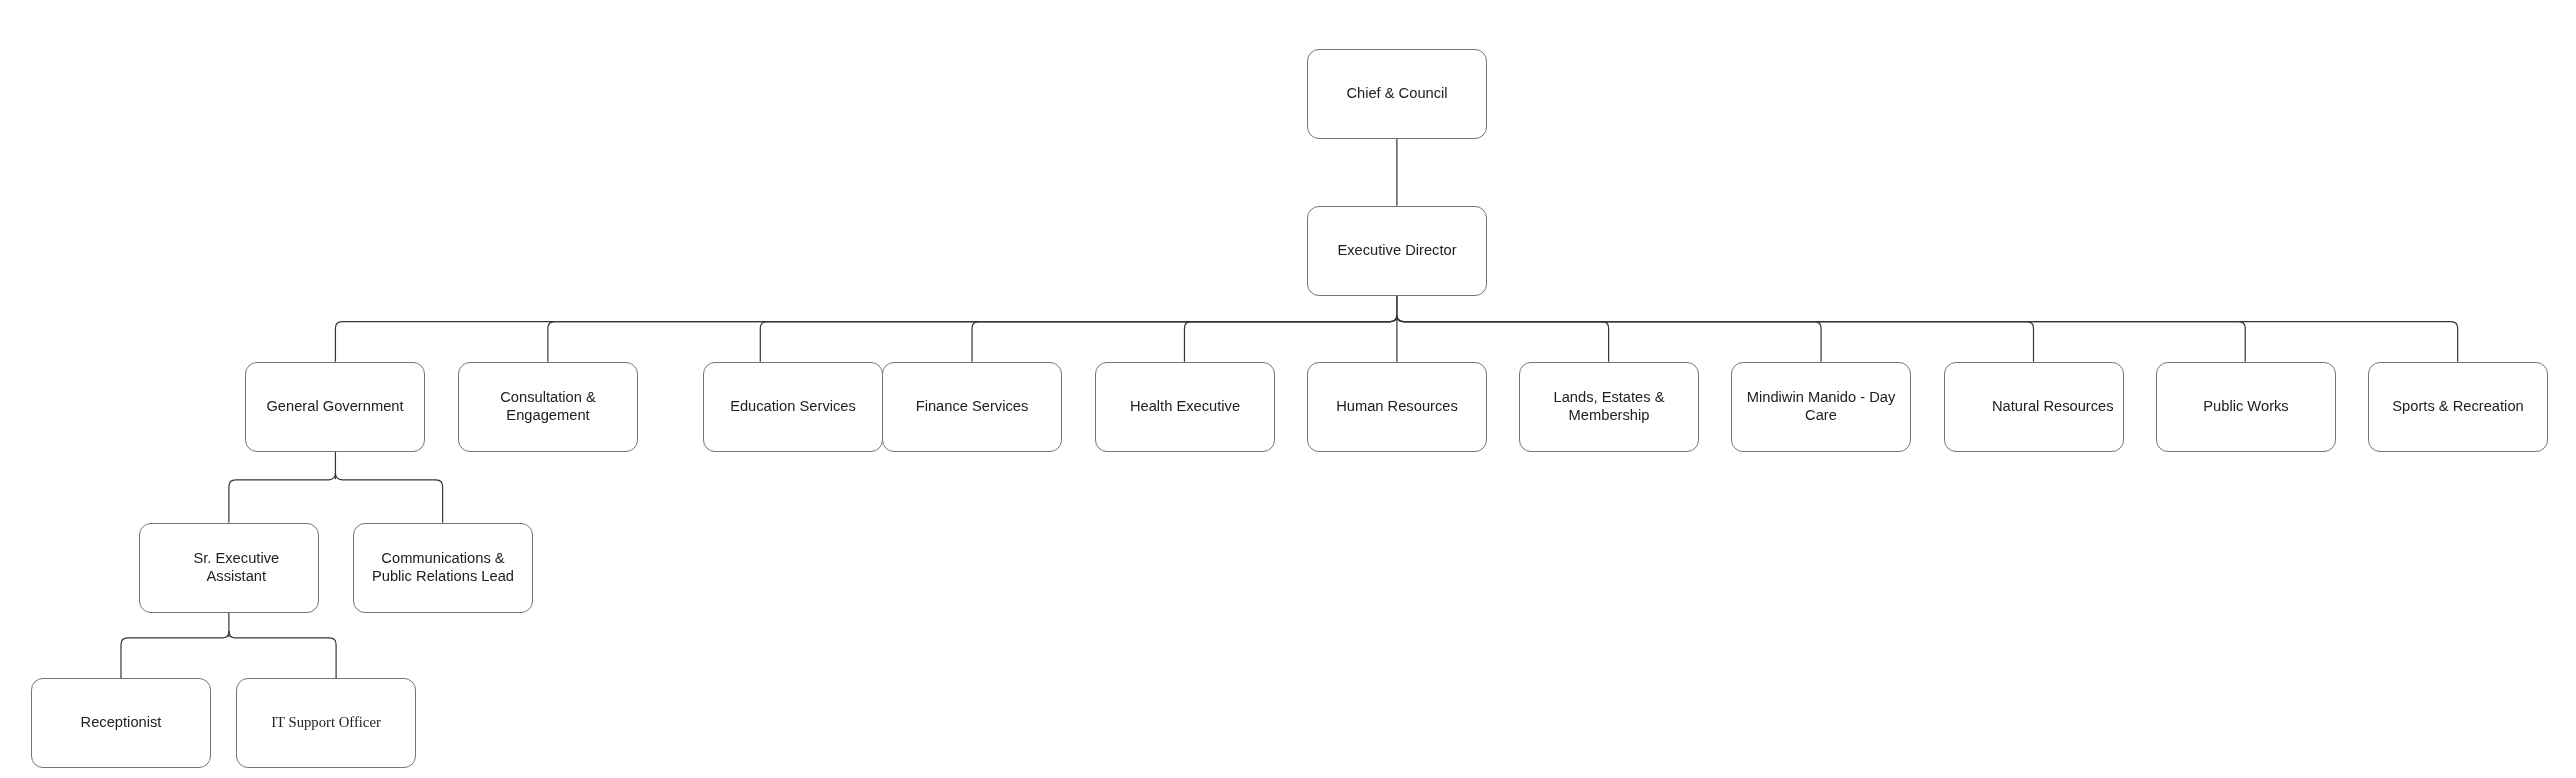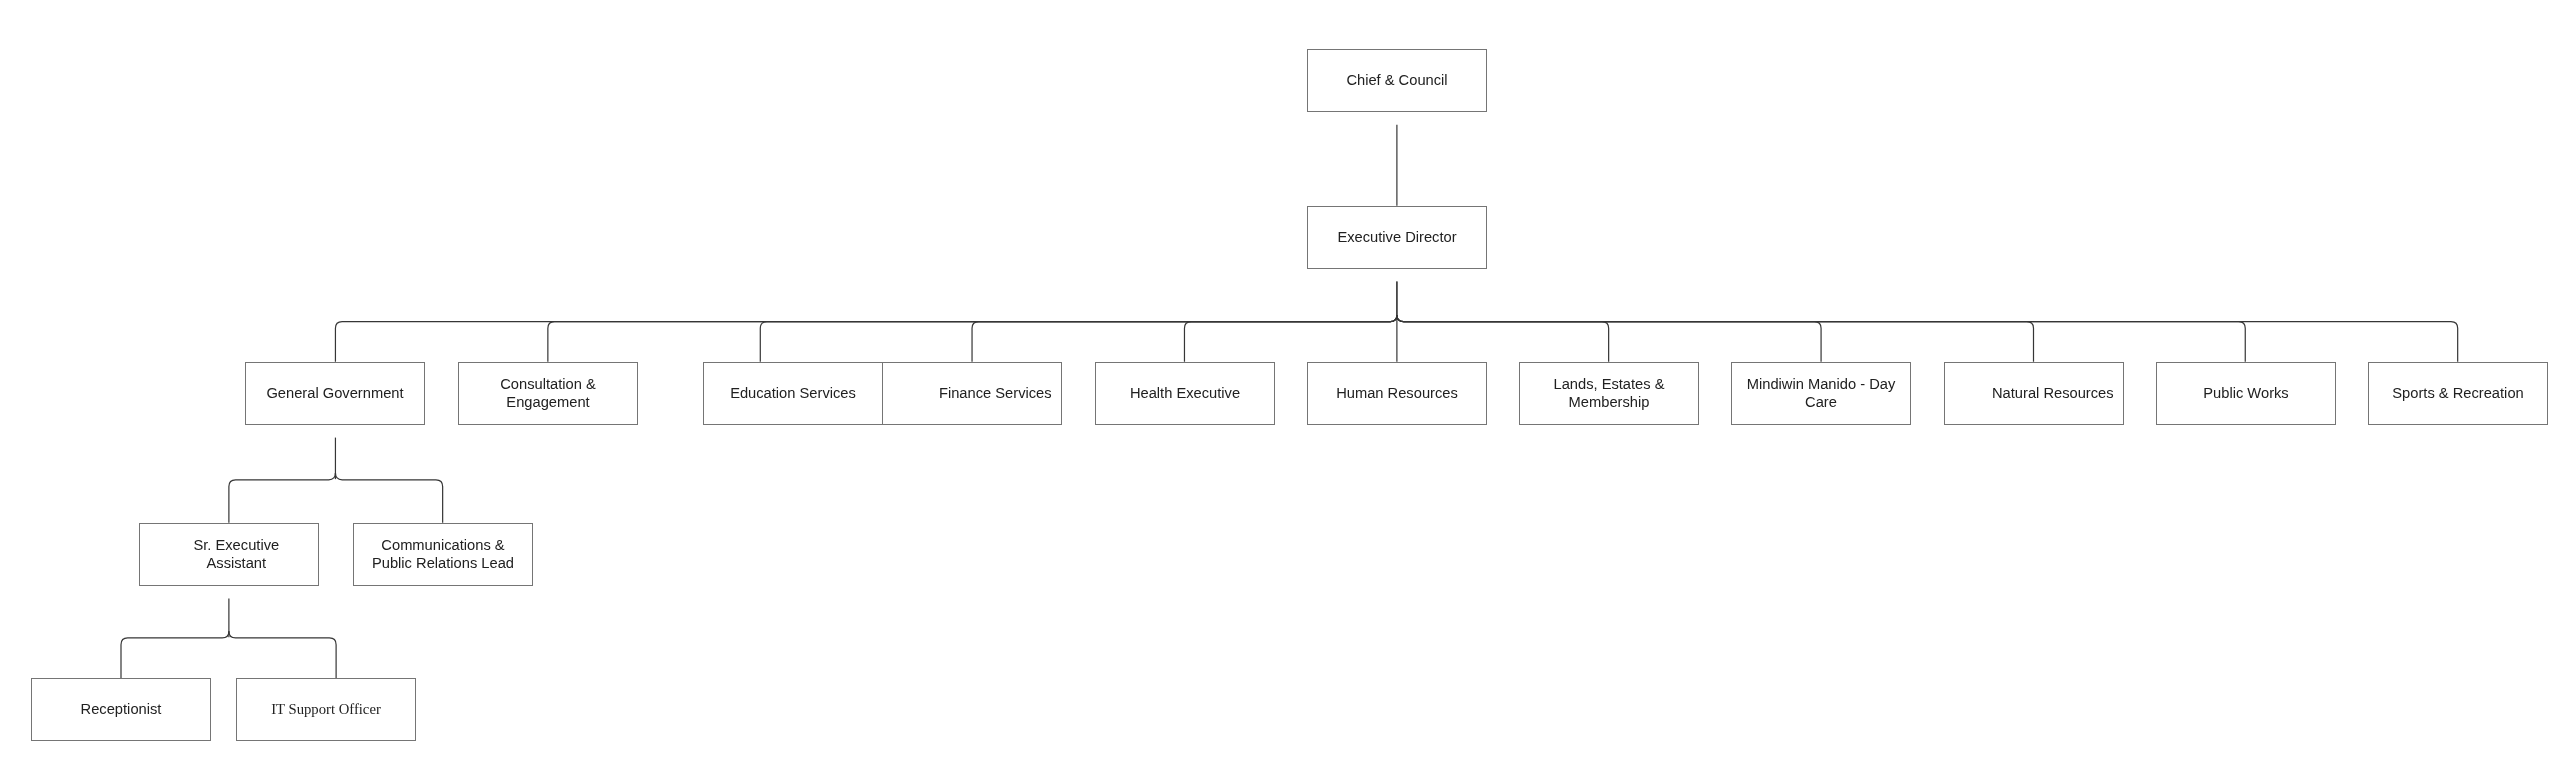--- a/index.html
+++ b/index.html
@@ -22,25 +22,25 @@
     height: 778px;
   }
   #edges path {
     fill: none;
     stroke: #363636;
     stroke-width: 1.8px;
   }
   .node {
     position: absolute;
     width: 180px;
-    height: 63px;
+    height: 90px;
     box-sizing: border-box;
     background: #ffffff;
     border: 1px solid #757575;
-    border-radius: 0;
+    border-radius: 12px;
     display: flex;
     align-items: center;
     justify-content: center;
     text-align: center;
     padding: 0 9.4px;
     font-size: 14.7px;
     line-height: 1.22;
     color: #212121;
     cursor: default;
   }
@@ -81,21 +81,21 @@
 
   <div class="node" style="left:245px; top:362px;">
     <span>General Government</span>
   </div>
   <div class="node" style="left:458px; top:362px;">
     <span>Consultation &amp; Engagement</span>
   </div>
   <div class="node" style="left:670px; top:362px;margin-left:33px;">
     <span>Education Services</span>
   </div>
-  <div class="node" style="left:882px; top:362px;justify-content:flex-end;">
+  <div class="node" style="left:882px; top:362px;">
     <span>Finance Services</span>
   </div>
   <div class="node" style="left:1095px; top:362px;">
     <span>Health Executive</span>
   </div>
   <div class="node" style="left:1307px; top:362px;">
     <span>Human Resources</span>
   </div>
   <div class="node" style="left:1519px; top:362px;">
     <span>Lands, Estates &amp; Membership</span>

